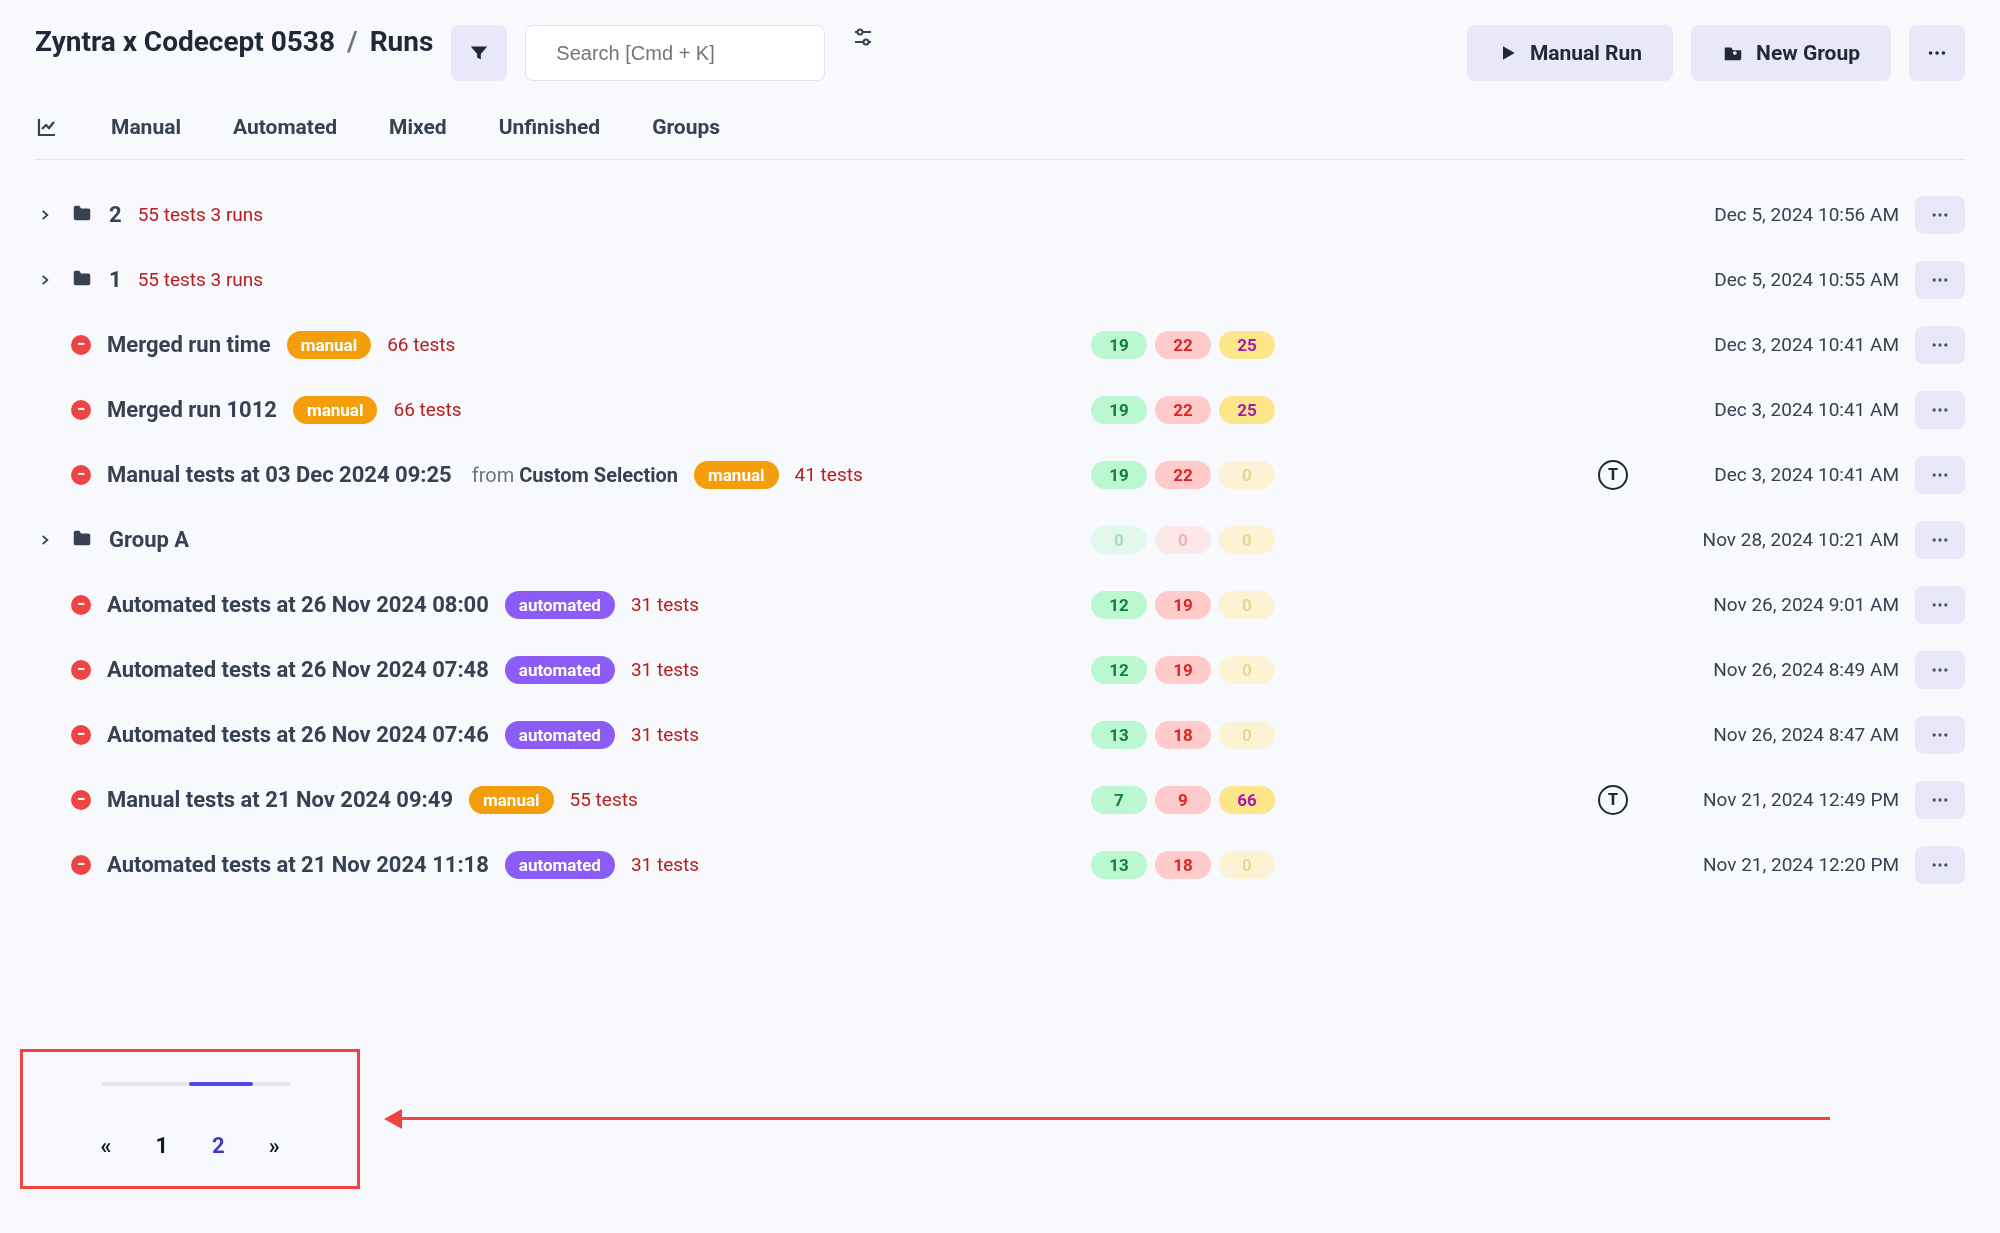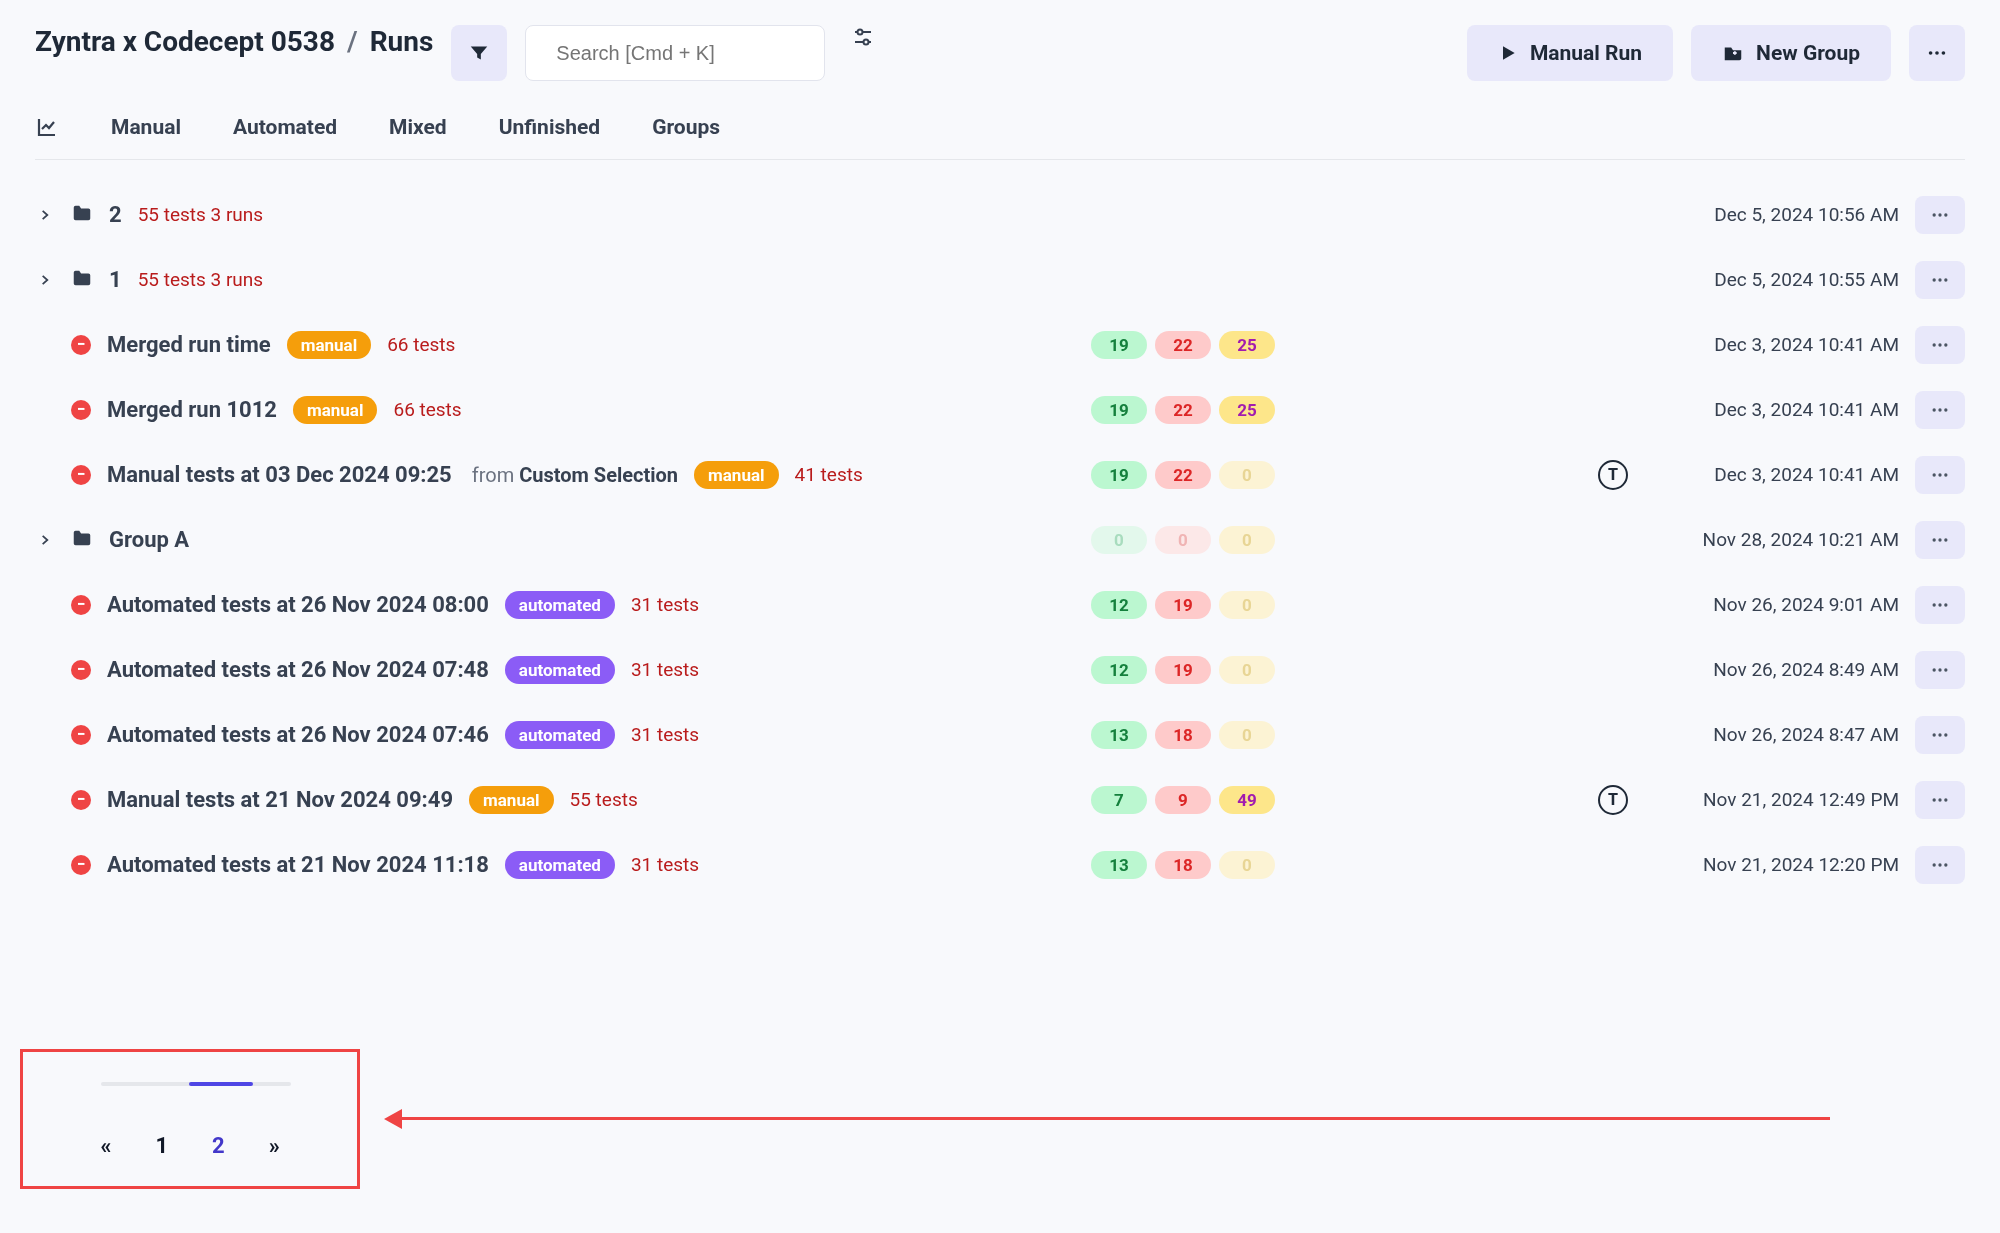--- a/index.html
+++ b/index.html
@@ -468,21 +468,21 @@
       <div class="left-section">
         <span style="width:20px"></span>
         <span class="status-dot"></span>
         <span class="run-name">Manual tests at 21 Nov 2024 09:49</span>
         <span class="tag tag-manual">manual</span>
         <span class="meta">55 tests</span>
       </div>
       <div class="pill-group">
         <span class="pill pill-green ">7</span>
         <span class="pill pill-red ">9</span>
-        <span class="pill pill-yellow ">49</span>
+        <span class="pill pill-yellow ">66</span>
       </div>
       <div class="mid-spacer"></div>
       <div class="agent-col">
         <span class="agent-badge">T</span>
       </div>
       <div class="ts">Nov 21, 2024 12:49 PM</div>
       <div class="row-menu">
         <svg width="20" height="20" viewBox="0 0 24 24" fill="#4b5563">
           <circle cx="5" cy="12" r="2"></circle>
           <circle cx="12" cy="12" r="2"></circle>

